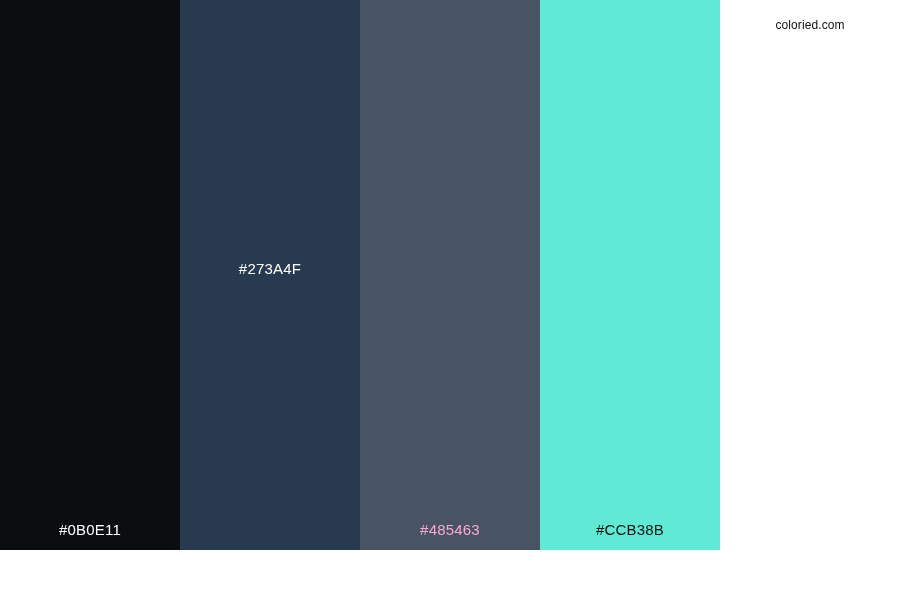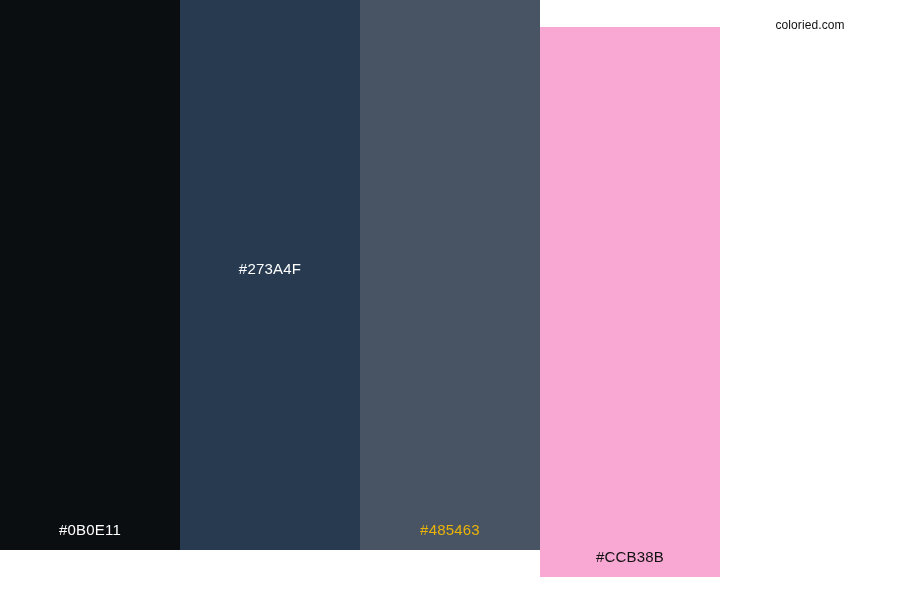--- a/index.html
+++ b/index.html
@@ -75,24 +75,24 @@
 
     <div class="swatch" style="background-color: rgb(11, 14, 17);">
       <span class="swatch-label" style="color: rgb(255, 255, 255);">#0B0E11</span>
     </div>
 
     <div class="swatch" style="background-color: rgb(39, 58, 79); align-items: center;">
       <span class="swatch-label" style="color: rgb(255, 255, 255);">#273A4F</span>
     </div>
 
     <div class="swatch" style="background-color: rgb(72, 84, 99);">
-      <span class="swatch-label" style="color: #eab308;">#485463</span>
+      <span class="swatch-label" style="color: #f9a8d4;">#485463</span>
     </div>
 
-    <div class="swatch" style="background-color: #f9a8d4; margin-top: 27px;">
+    <div class="swatch" style="background-color: #5eead4;">
       <span class="swatch-label" style="color: rgb(17, 17, 17);">#CCB38B</span>
     </div>
 
 
   </div>
 
   <div id="footer">
     <span id="footer-text">coloried.com</span>
   </div>
 

